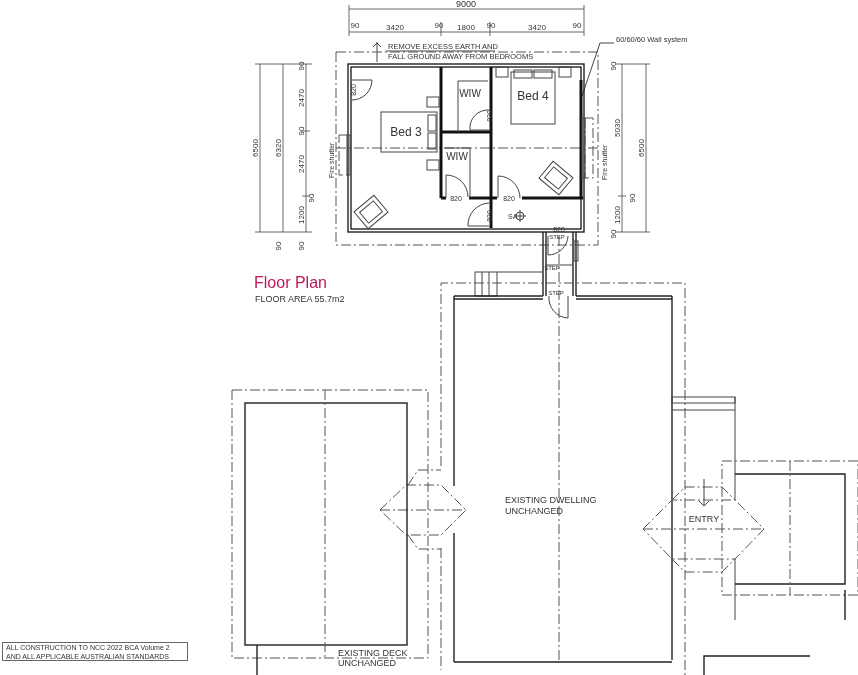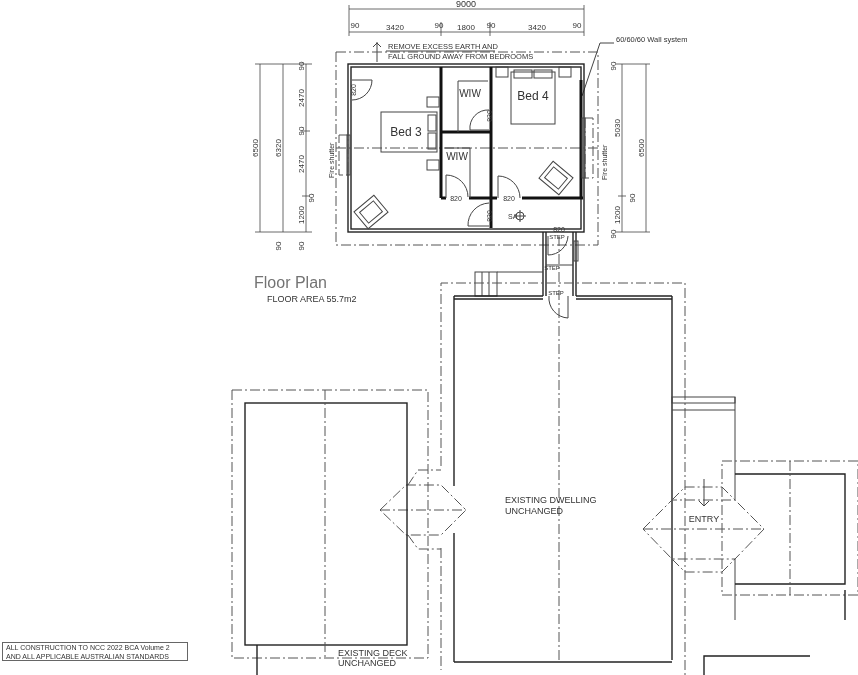--- a/index.html
+++ b/index.html
@@ -5,22 +5,22 @@
   html, body { margin: 0; padding: 0; background: #ffffff; }
   body { width: 858px; height: 675px; position: relative; overflow: hidden; font-family: "Liberation Sans", sans-serif; color: #222; }
   svg { position: absolute; left: 0; top: 0; }
   .t { font-family: "Liberation Sans", sans-serif; fill: #333; }
   .wall { stroke: #222; stroke-width: 1.4; fill: none; }
   .thick { stroke: #111; stroke-width: 3; fill: none; }
   .thin { stroke: #444; stroke-width: 1; fill: none; }
   .dash { stroke: #555; stroke-width: 1; fill: none; stroke-dasharray: 10 3 2 3; }
   .dim { stroke: #444; stroke-width: 0.8; fill: none; }
   .note-box { position: absolute; left: 2px; top: 642px; width: 186px; height: 19px; border: 1px solid #666; font-size: 7px; line-height: 8.5px; padding: 1px 3px; box-sizing: border-box; color: #333; }
-  .title { position: absolute; left: 254px; top: 274px; font-size: 16px; color: #737373; }
-  .subtitle { position: absolute; left: 255px; top: 294px; font-size: 9px; color: #333; margin-left: 12px; }
+  .title { position: absolute; left: 254px; top: 274px; font-size: 16px; color: #be185d; }
+  .subtitle { position: absolute; left: 255px; top: 294px; font-size: 9px; color: #333; }
 </style>
 </head>
 <body>
 
 <svg width="858" height="675" viewBox="0 0 858 675">
 
   <g>
     <line class="dim" x1="349" y1="9" x2="584" y2="9"></line>
     <line class="dim" x1="349" y1="5" x2="349" y2="36"></line>
     <line class="dim" x1="584" y1="5" x2="584" y2="36"></line>

